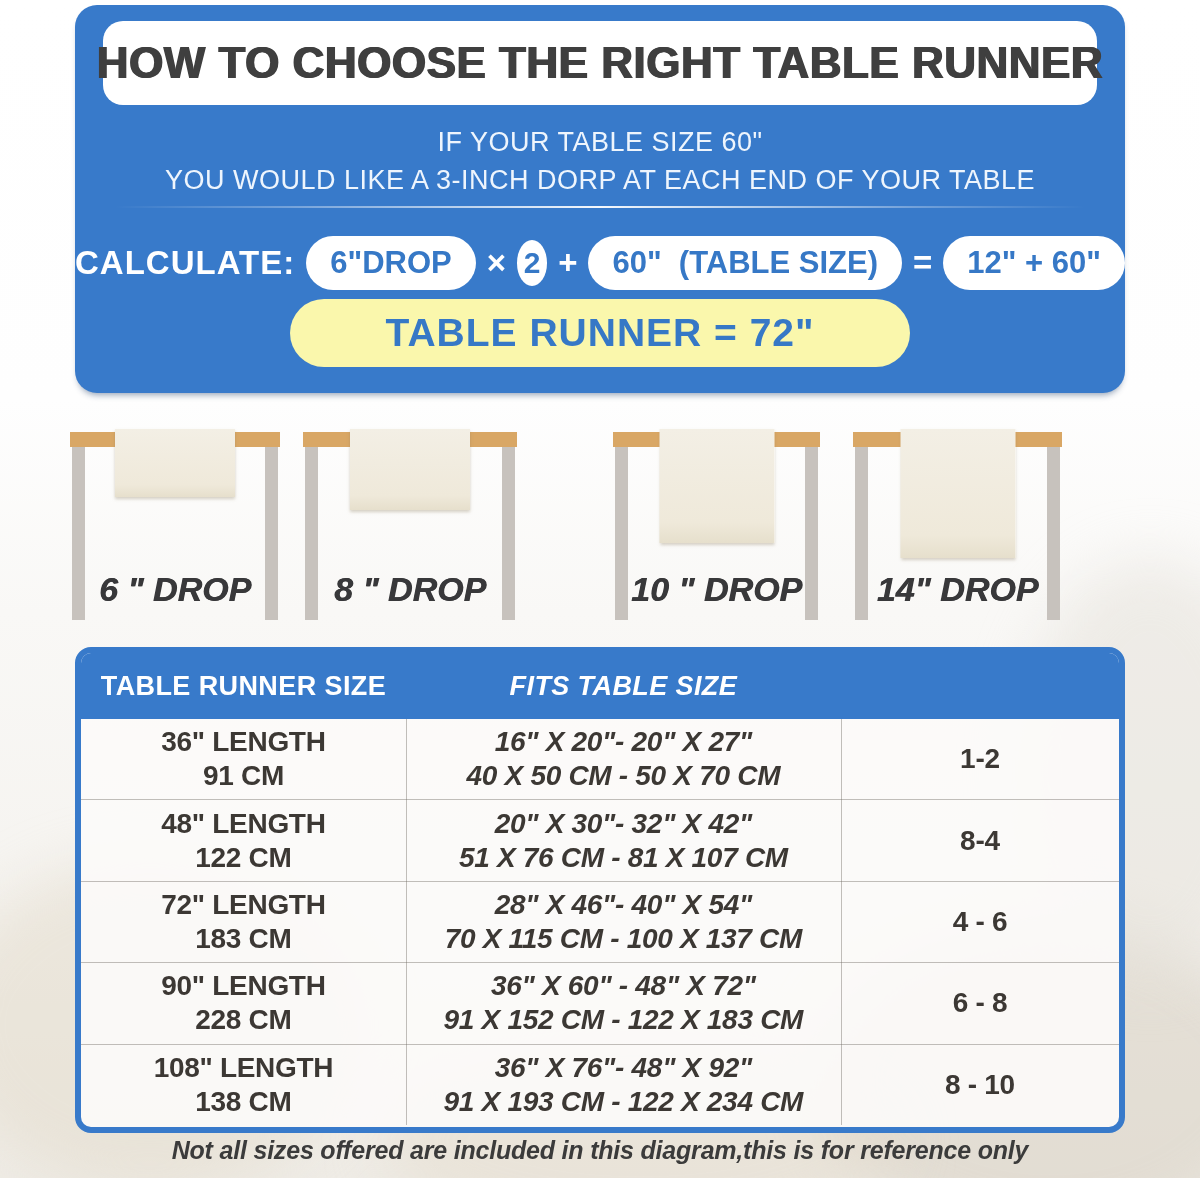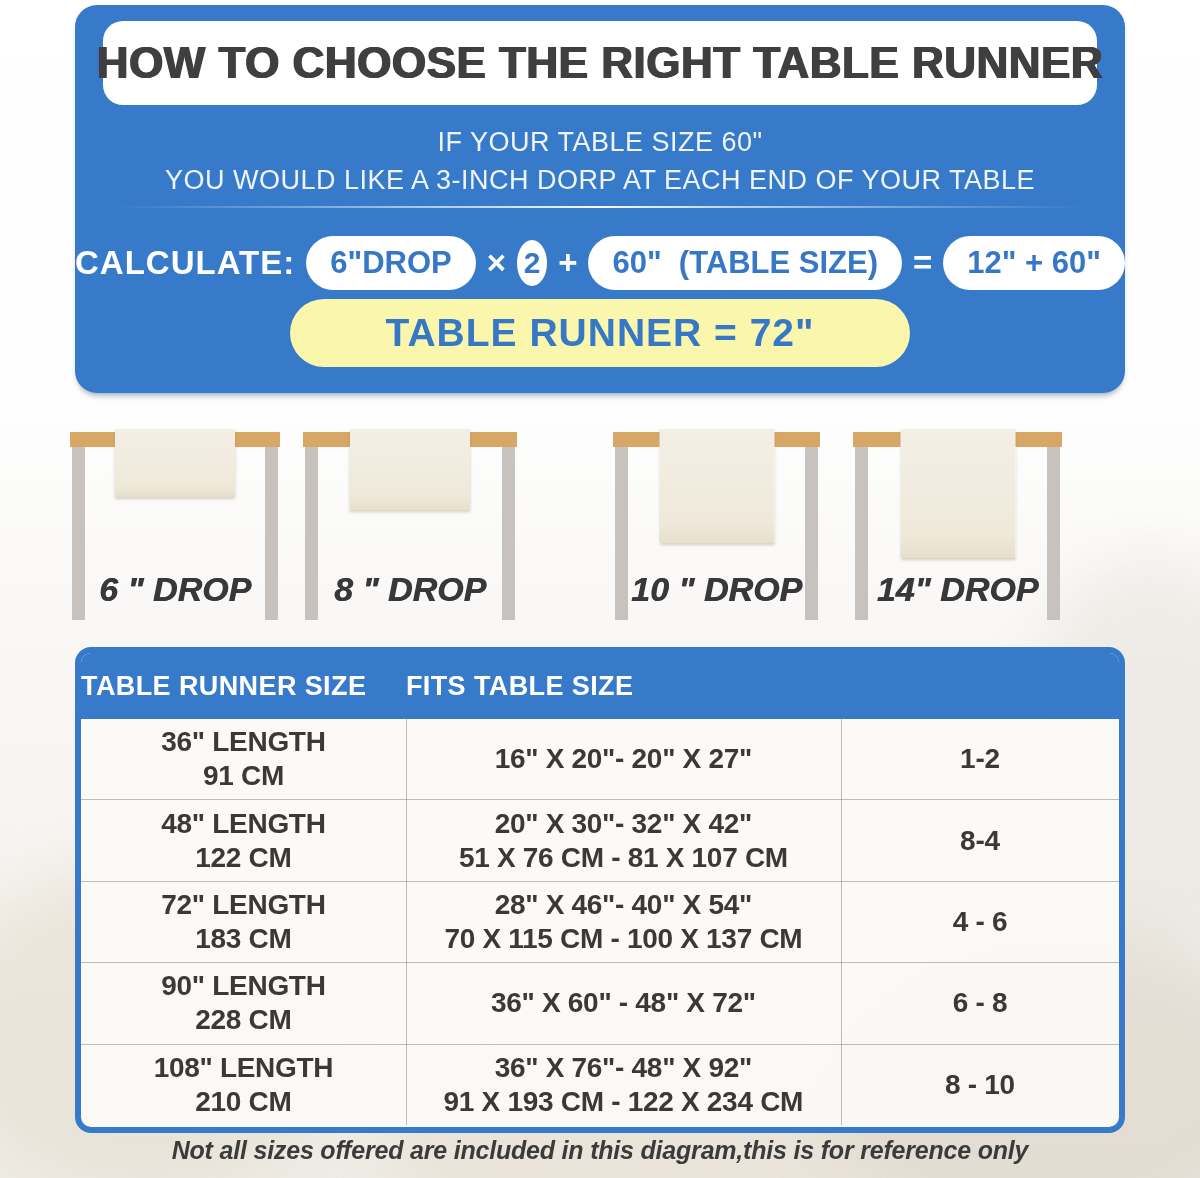--- a/index.html
+++ b/index.html
@@ -75,22 +75,22 @@
     text-shadow:0.6px 0 #38383a;
   }
 
   
   .size-table {
     position:absolute; left:75px; top:647px; width:1050px; height:486px; z-index:2;
     border:6px solid #387ACA; border-radius:16px; overflow:hidden;
     background:rgba(252,251,250,0.9);
   }
   .st-header { height:66px; background:#387ACA; display:flex; align-items:center; }
-  .st-h { color:#ffffff; font-size:27px; font-weight:700; letter-spacing:0.4px; }
-  .c1 { width:31.3%; } .c2 { width:41.9%; } .c3 { width:26.8%; }
+  .st-h { text-align:center; color:#ffffff; font-size:27px; font-weight:700; letter-spacing:0.4px; }
+  .c1 { width:31.3%; } .c2 { width:41.9%;font-style:italic; } .c3 { width:26.8%; }
   .st-body { position:relative; height:406px; display:flex; flex-direction:column; }
   .col-divider { position:absolute; top:0; bottom:0; width:1px; background:rgba(110,104,98,0.42); }
   .col-divider.d1 { left:325px; }
   .col-divider.d2 { left:760px; }
   .st-row { flex:1; display:flex; align-items:center; }
   .st-row + .st-row { border-top:1px solid rgba(110,104,98,0.42); }
   .st-c { text-align:center; font-size:28px; font-weight:700; color:#3C3834; line-height:34px; letter-spacing:-0.3px; }
   .st-c span { display:block; }
 
   .footer-note {
@@ -169,20 +169,21 @@
       <div class="col-divider d1"></div>
       <div class="col-divider d2"></div>
 
       <div class="st-row">
         <div class="st-c c1">
           <span>36" LENGTH</span>
           <span>91 CM</span>
         </div>
         <div class="st-c c2">
           <span>16" X 20"- 20" X 27"</span>
+          <span>40 X 50 CM - 50 X 70 CM</span>
         </div>
         <div class="st-c c3">1-2</div>
       </div>
 
       <div class="st-row">
         <div class="st-c c1">
           <span>48" LENGTH</span>
           <span>122 CM</span>
         </div>
         <div class="st-c c2">
@@ -204,28 +205,29 @@
         <div class="st-c c3">4 - 6</div>
       </div>
 
       <div class="st-row">
         <div class="st-c c1">
           <span>90" LENGTH</span>
           <span>228 CM</span>
         </div>
         <div class="st-c c2">
           <span>36" X 60" - 48" X 72"</span>
+          <span>91 X 152 CM - 122 X 183 CM</span>
         </div>
         <div class="st-c c3">6 - 8</div>
       </div>
 
       <div class="st-row">
         <div class="st-c c1">
           <span>108" LENGTH</span>
-          <span>210 CM</span>
+          <span>138 CM</span>
         </div>
         <div class="st-c c2">
           <span>36" X 76"- 48" X 92"</span>
           <span>91 X 193 CM - 122 X 234 CM</span>
         </div>
         <div class="st-c c3">8 - 10</div>
       </div>
     </div>
   </div>
 

